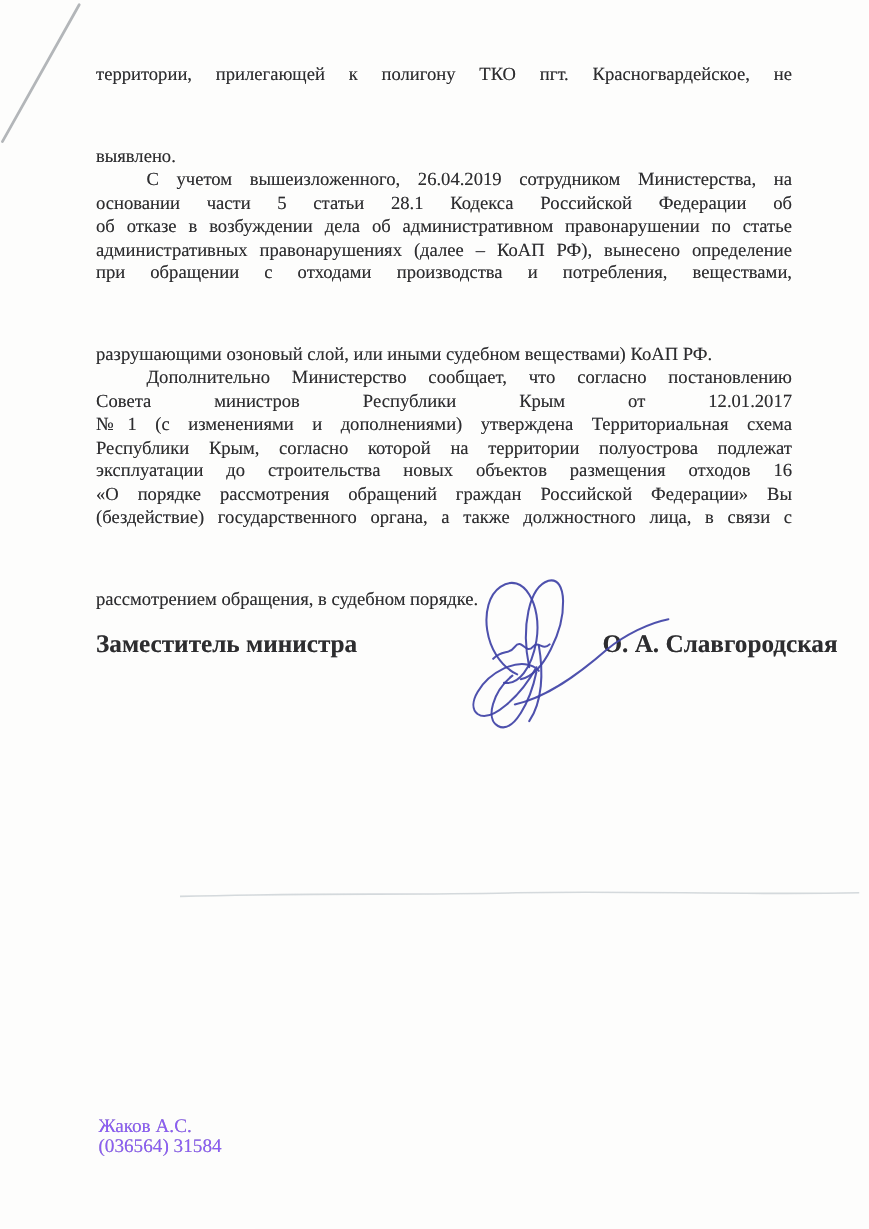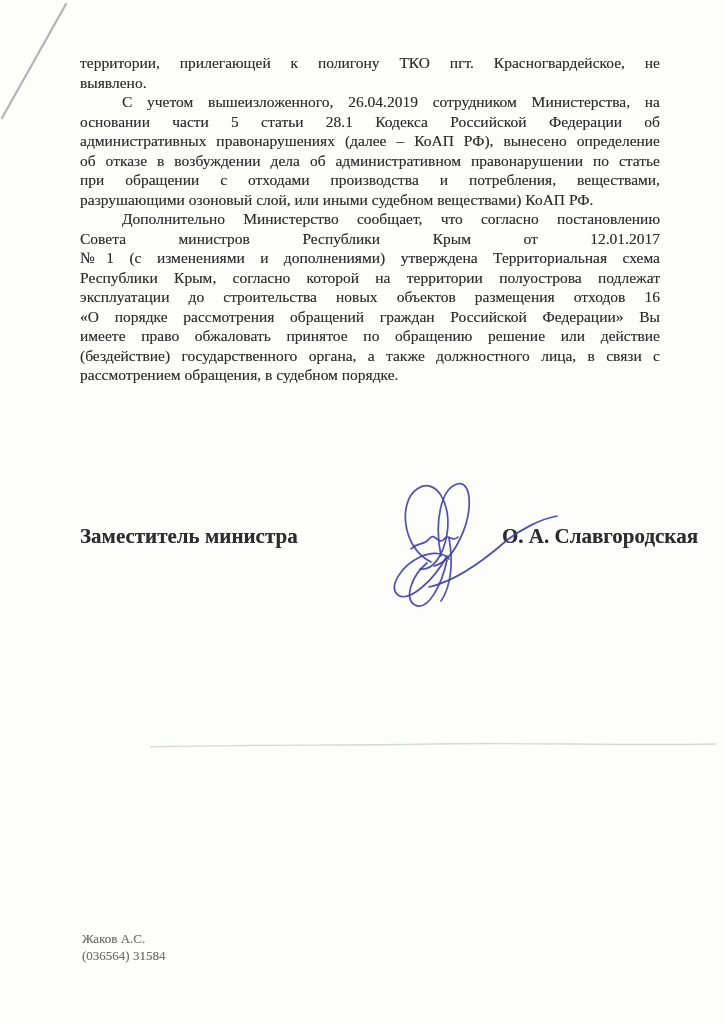--- a/index.html
+++ b/index.html
@@ -26,21 +26,21 @@
     line-height: 19.5px;
     text-shadow: 0 0 0.5px rgba(70,70,75,0.55);
   }
   .para { margin: 0; padding: 0; }
   .line {
     text-align: justify;
     text-align-last: justify;
     white-space: normal;
     hyphens: none;
   }
-  .line.last { text-align-last: left; }
+  .line.last { text-align-last: left; margin-top: 48px; }
   .line.indent { text-indent: 42px; }
   
   .sig-row {
     position: absolute;
     left: 80px;
     right: 26px;
     top: 524px;
     display: flex;
     justify-content: space-between;
     align-items: center;
@@ -78,23 +78,23 @@
     fill: none;
     stroke: var(--fold, #ccd2d6);
     stroke-width: 1.3;
     opacity: 0.85;
   }
   
   .footer {
     position: absolute;
     left: 82px;
     top: 930px;
-    font-size: 13px;
+    font-size: 16px;
     line-height: 17px;
-    color: #737373;
+    color: #8b5cf6;
     text-shadow: 0 0 0.4px rgba(80,80,85,0.5);
   }
 </style>
 </head>
 <body>
 
 <div class="page" style="--paper: #fdfdfc; --text: #2d2d2f; --ink: #3f42a6; --crease: #b3b6b9; --fold: #ccd2d6;">
 
   <svg class="artifact corner" width="80" height="130" viewBox="0 0 80 130" aria-hidden="true">
     <line x1="2" y1="118" x2="66" y2="4"></line>
@@ -105,35 +105,34 @@
   </svg>
 
   <div class="doc-body" id="doc-body">
       <div class="para">
         <div class="line">территории, прилегающей к полигону ТКО пгт. Красногвардейское, не</div>
         <div class="line last">выявлено.</div>
       </div>
       <div class="para">
         <div class="line indent">С учетом вышеизложенного, 26.04.2019 сотрудником Министерства, на</div>
         <div class="line">основании части 5 статьи 28.1 Кодекса Российской Федерации об</div>
+        <div class="line">об отказе в возбуждении дела об административном правонарушении по статье</div>
         <div class="line">административных правонарушениях (далее – КоАП РФ), вынесено определение</div>
-        <div class="line">об отказе в возбуждении дела об административном правонарушении по статье</div>
         <div class="line">при обращении с отходами производства и потребления, веществами,</div>
         <div class="line last">разрушающими озоновый слой, или иными судебном веществами) КоАП РФ.</div>
       </div>
       <div class="para">
         <div class="line indent">Дополнительно Министерство сообщает, что согласно постановлению</div>
         <div class="line">Совета министров Республики Крым от 12.01.2017</div>
         <div class="line">№1 (с изменениями и дополнениями) утверждена Территориальная схема</div>
         <div class="line">Республики Крым, согласно которой на территории полуострова подлежат</div>
         <div class="line">эксплуатации до строительства новых объектов размещения отходов 16</div>
       </div>
       <div class="para">
         <div class="line">«О порядке рассмотрения обращений граждан Российской Федерации» Вы</div>
-        <div class="line">имеете право обжаловать принятое по обращению решение или действие</div>
         <div class="line">(бездействие) государственного органа, а также должностного лица, в связи с</div>
         <div class="line last">рассмотрением обращения, в судебном порядке.</div>
       </div>
     </div>
 
   <div class="sig-row">
     <span>Заместитель министра</span>
     <span>О. А. Славгородская</span>
   </div>
 

